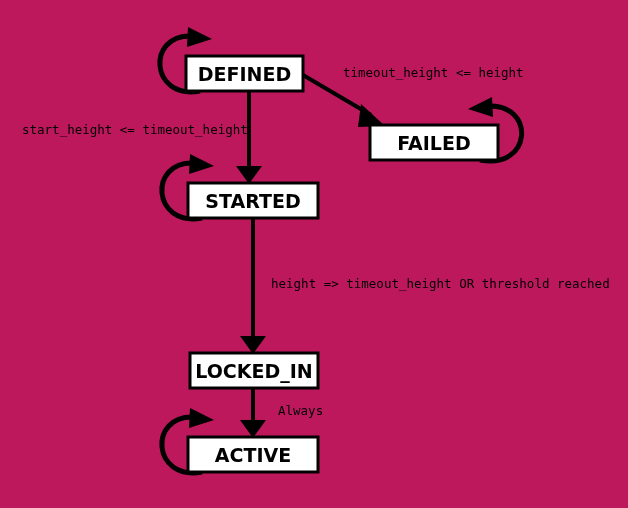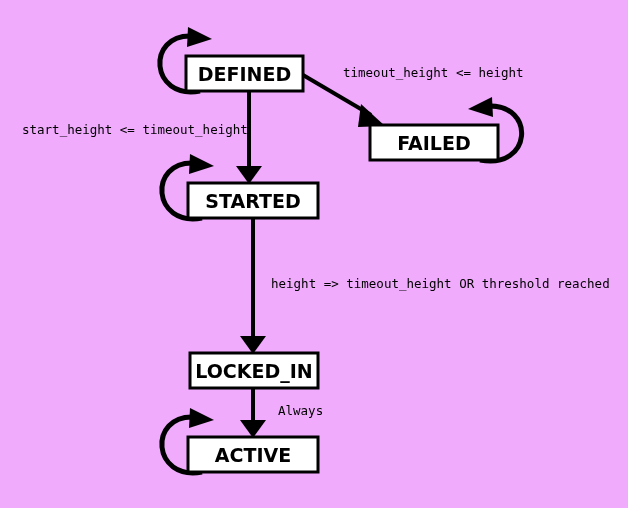--- a/index.html
+++ b/index.html
@@ -8,21 +8,21 @@
     padding: 0;
     background: #ffffff;
   }
   body {
     font-family: "DejaVu Sans", sans-serif;
   }
   #diagram-root {
     position: relative;
     width: 628px;
     height: 508px;
-    background: #f0abfc;
+    background: #be185d;
     overflow: hidden;
   }
   #diagram-svg {
     position: absolute;
     left: 0;
     top: 0;
     width: 628px;
     height: 508px;
   }
   .state-box-rect {

